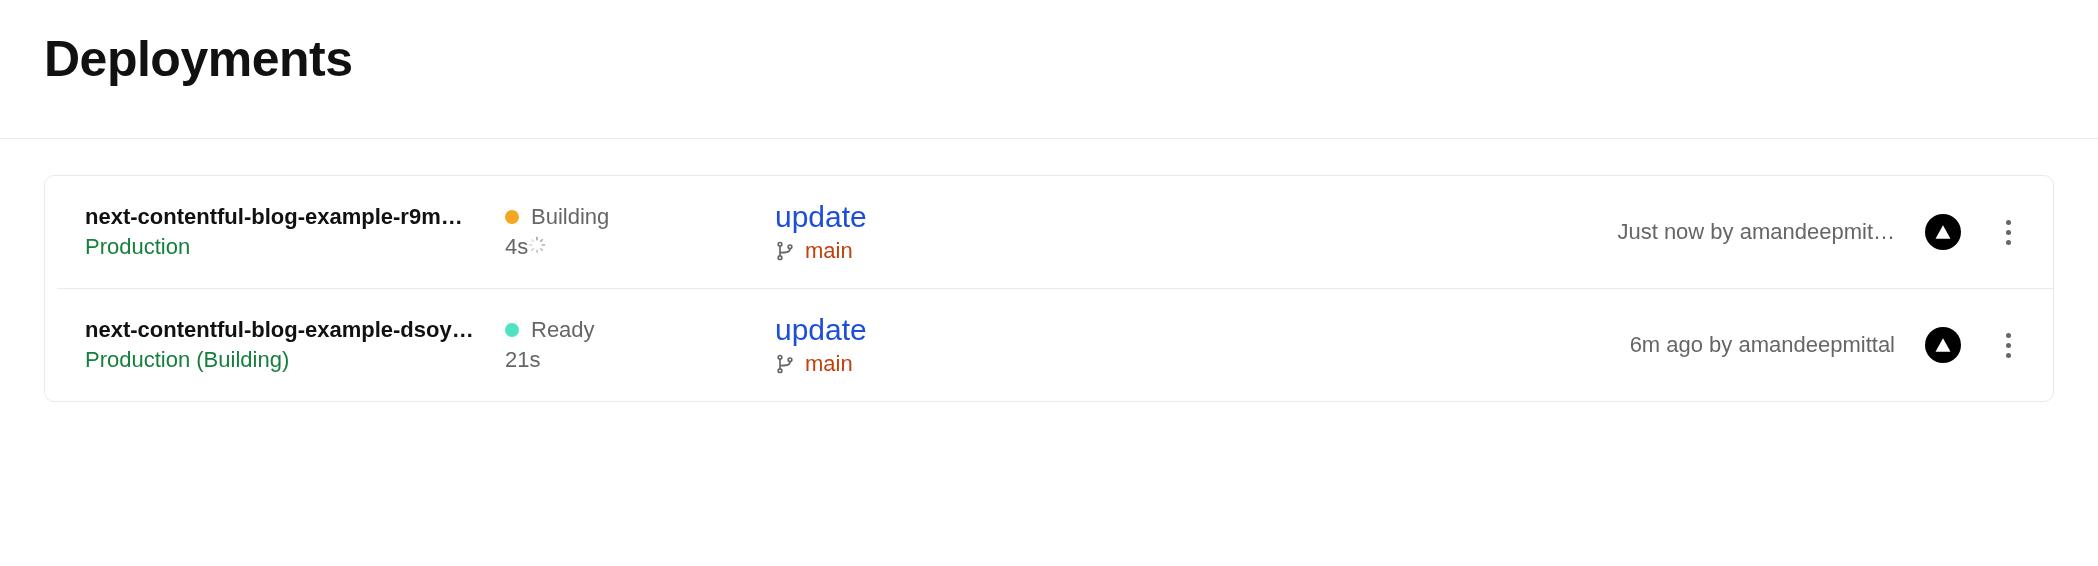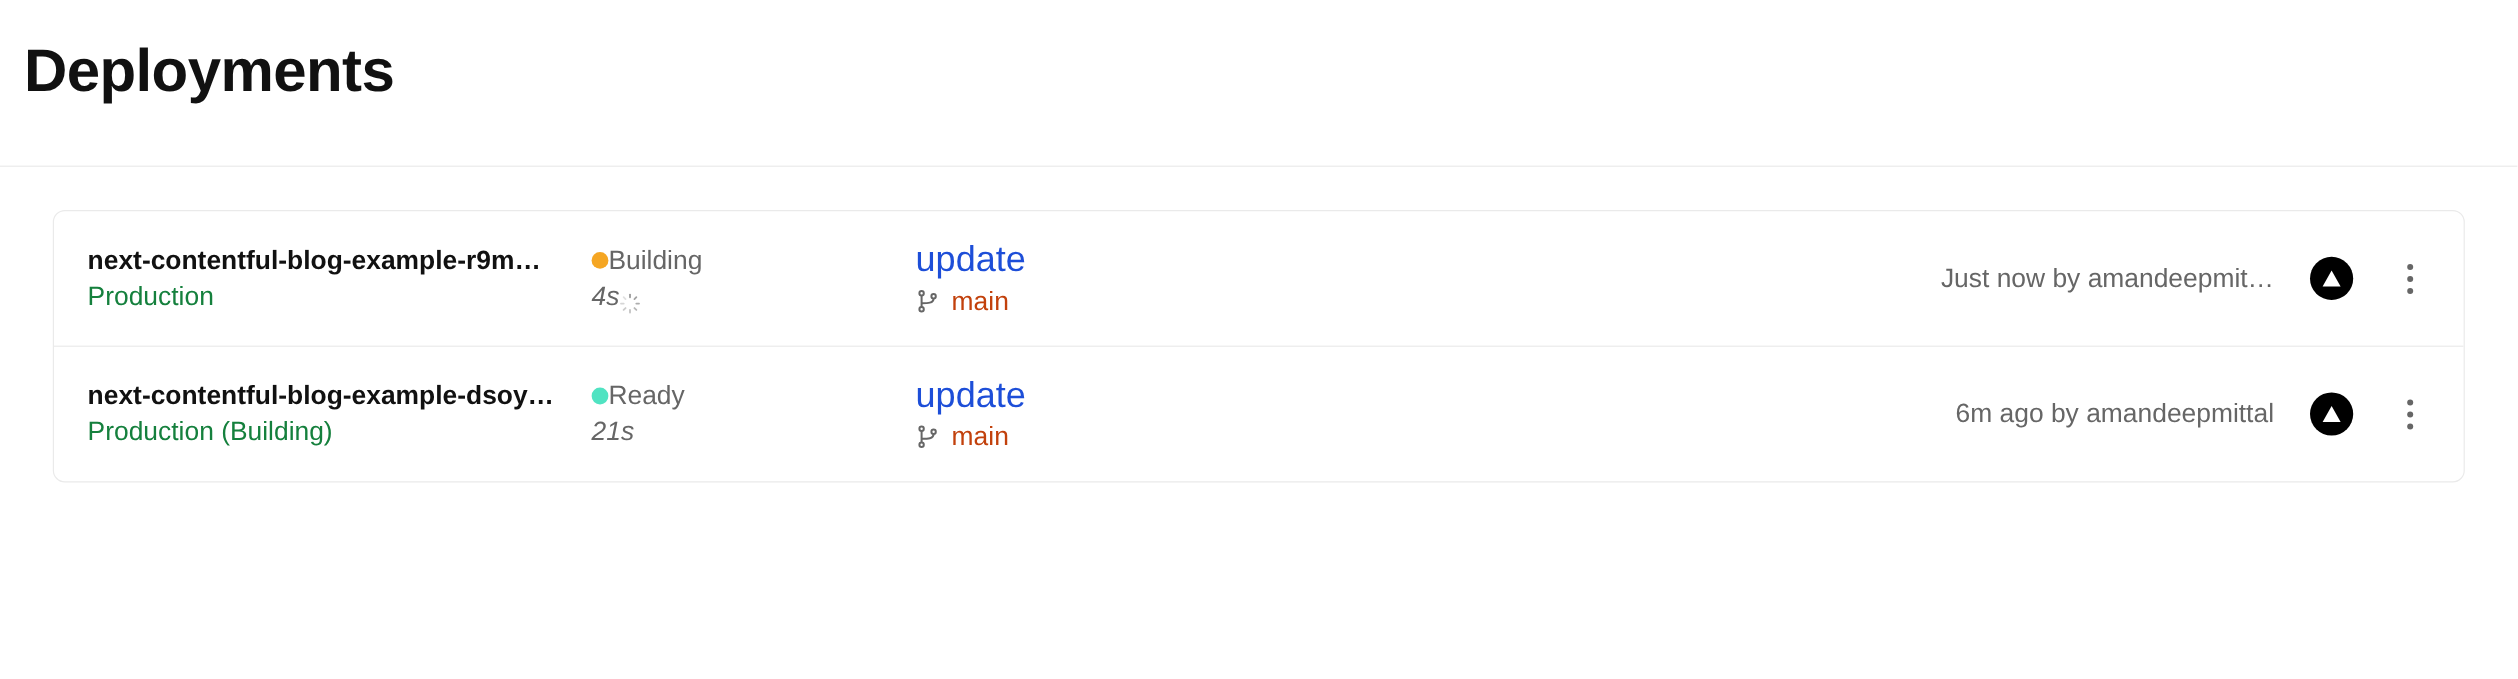--- a/index.html
+++ b/index.html
@@ -1,30 +1,30 @@
 <!DOCTYPE html>
 <html><head>
 <meta charset="utf-8">
 <style>
   * { box-sizing: border-box; margin: 0; padding: 0; }
   html, body { width: 2098px; height: 566px; background: #fff; font-family: -apple-system, BlinkMacSystemFont, "Segoe UI", Helvetica, Arial, sans-serif; color: #171717; }
   .page { width: 100%; }
-  .header-area { padding: 30px 44px 50px 20px; border-bottom: 1px solid #eaeaea; }
+  .header-area { padding: 30px 44px 50px 44px; border-bottom: 1px solid #eaeaea; }
   .title { font-size: 50px; font-weight: 600; letter-spacing: -0.5px; color: #111; }
-  .list { margin: 36px 44px 0 44px; border: 1px solid #eaeaea; border-radius: 10px; overflow: hidden; }
+  .list { margin: 36px 44px 0 44px; border: 1px solid #eaeaea; border-radius: 10px; overflow: hidden; padding-left: 12px; }
   .row { display: flex; align-items: center; padding: 24px 28px; border-bottom: 1px solid #eaeaea; gap: 20px; }
   .row:last-child { border-bottom: none; }
   .col-name   { flex: 0 0 400px; min-width: 0; }
   .col-status { flex: 0 0 250px; }
   .col-branch { flex: 0 0 260px; }
   .col-time   { flex: 1 1 auto; display: flex; justify-content: flex-end; align-items: center; gap: 30px; }
   .dep-name { font-size: 22px; font-weight: 600; color: #111; white-space: nowrap; overflow: hidden; text-overflow: ellipsis; }
   .sub { font-size: 22px; color: #15803d; margin-top: 4px; }
-  .status-line1 { display: flex; align-items: center; font-size: 22px; color: #666; }
-  .status-line2 { display: flex; align-items: flex-end; gap: 0; font-size: 22px; color: #666; margin-top: 4px; font-style: italic; }
+  .status-line1 { display: flex; align-items: center; gap: 12px; font-size: 22px; color: #666; }
+  .status-line2 { display: flex; align-items: flex-start; gap: 0; font-size: 22px; color: #666; margin-top: 4px; }
   .dot { width: 14px; height: 14px; border-radius: 50%; display: inline-block; }
   .branch-line1 { font-size: 30px; color: #1d4ed8; }
   .branch-line2 { display: flex; align-items: center; gap: 10px; font-size: 22px; color: #c2410c; margin-top: 4px; }
   .time-text { font-size: 22px; color: #666; white-space: nowrap; }
   .avatar { width: 36px; height: 36px; border-radius: 50%; background: #000; display: flex; align-items: center; justify-content: center; flex: 0 0 36px; }
   .kebab { width: 34px; height: 36px; display: flex; align-items: center; justify-content: center; cursor: pointer; border-radius: 6px; }
   .kebab-dots { display: flex; flex-direction: column; gap: 5px; }
   .kebab-dots span { width: 5px; height: 5px; background: #666; border-radius: 50%; display: block; }
   .spinner { width: 18px; height: 18px; display: inline-block; position: relative; }
   .spinner svg { animation: spin 1.2s linear infinite; }

